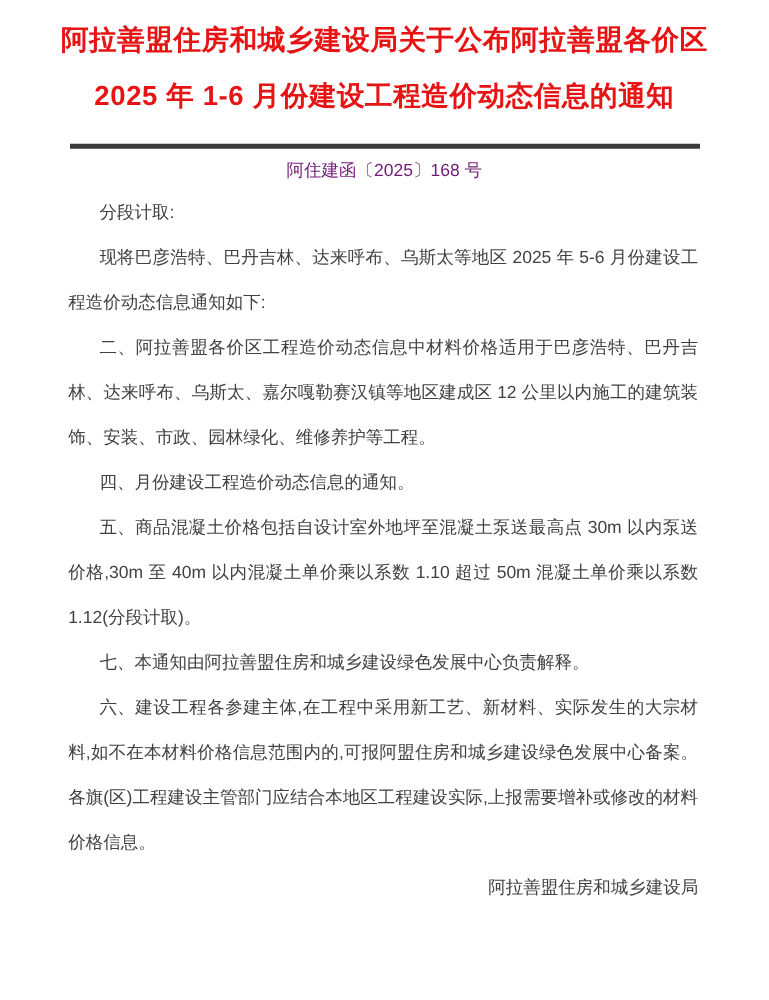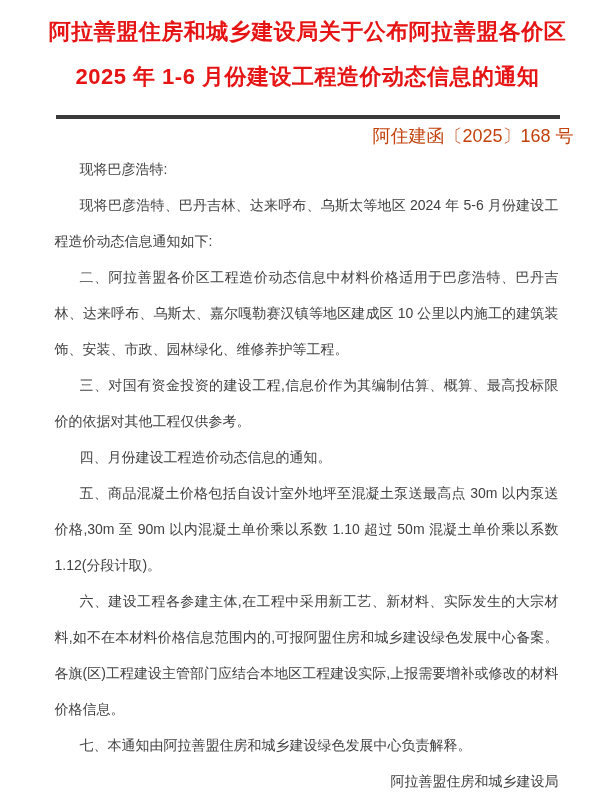--- a/index.html
+++ b/index.html
@@ -28,24 +28,24 @@
     letter-spacing: 0.5px;
     white-space: nowrap;
   }
   .rule {
     height: 4px;
     background: #3a3a3a;
     margin: 16px 14px 0 14px;
   }
   .doc-number {
     margin-top: 6px;
-    text-align: right;
-    font-size: 18px;
+    text-align: center;
+    font-size: 14px;
     line-height: 22px;
-    color: #c2410c;
+    color: #701a75;
   }
   .body-block {
     margin-top: 4px;
     padding: 0 15px 0 13px;
     font-size: 14px;
     line-height: 36px;
     color: #414141;
     text-align: justify;
   }
   .body-block p {
@@ -70,34 +70,33 @@
   <div class="title-block">
     <div class="title-line">阿拉善盟住房和城乡建设局关于公布阿拉善盟各价区</div>
     <div class="title-line">2025 年 1-6 月份建设工程造价动态信息的通知</div>
   </div>
 
   <div class="rule"></div>
 
   <div class="doc-number">阿住建函〔2025〕168 号</div>
 
   <div class="body-block">
-    <p class="salutation">现将巴彦浩特:</p>
+    <p class="salutation">分段计取:</p>
 
-    <p class="para">现将巴彦浩特、巴丹吉林、达来呼布、乌斯太等地区 2024 年 5-6 月份建设工程造价动态信息通知如下:</p>
+    <p class="para">现将巴彦浩特、巴丹吉林、达来呼布、乌斯太等地区 2025 年 5-6 月份建设工程造价动态信息通知如下:</p>
 
 
-    <p class="para">二、阿拉善盟各价区工程造价动态信息中材料价格适用于巴彦浩特、巴丹吉林、达来呼布、乌斯太、嘉尔嘎勒赛汉镇等地区建成区 10 公里以内施工的建筑装饰、安装、市政、园林绿化、维修养护等工程。</p>
+    <p class="para">二、阿拉善盟各价区工程造价动态信息中材料价格适用于巴彦浩特、巴丹吉林、达来呼布、乌斯太、嘉尔嘎勒赛汉镇等地区建成区 12 公里以内施工的建筑装饰、安装、市政、园林绿化、维修养护等工程。</p>
 
-    <p class="para">三、对国有资金投资的建设工程,信息价作为其编制估算、概算、最高投标限价的依据对其他工程仅供参考。</p>
 
     <p class="para">四、月份建设工程造价动态信息的通知。</p>
 
-    <p class="para">五、商品混凝土价格包括自设计室外地坪至混凝土泵送最高点 30m 以内泵送价格,30m 至 90m 以内混凝土单价乘以系数 1.10 超过 50m 混凝土单价乘以系数 1.12(分段计取)。</p>
+    <p class="para">五、商品混凝土价格包括自设计室外地坪至混凝土泵送最高点 30m 以内泵送价格,30m 至 40m 以内混凝土单价乘以系数 1.10 超过 50m 混凝土单价乘以系数 1.12(分段计取)。</p>
+
+    <p class="para">七、本通知由阿拉善盟住房和城乡建设绿色发展中心负责解释。</p>
 
     <p class="para">六、建设工程各参建主体,在工程中采用新工艺、新材料、实际发生的大宗材料,如不在本材料价格信息范围内的,可报阿盟住房和城乡建设绿色发展中心备案。各旗(区)工程建设主管部门应结合本地区工程建设实际,上报需要增补或修改的材料价格信息。</p>
-
-    <p class="para">七、本通知由阿拉善盟住房和城乡建设绿色发展中心负责解释。</p>
 
     <p class="sign-line">阿拉善盟住房和城乡建设局</p>
 
   </div>
 
 </div>
 
 </body></html>

